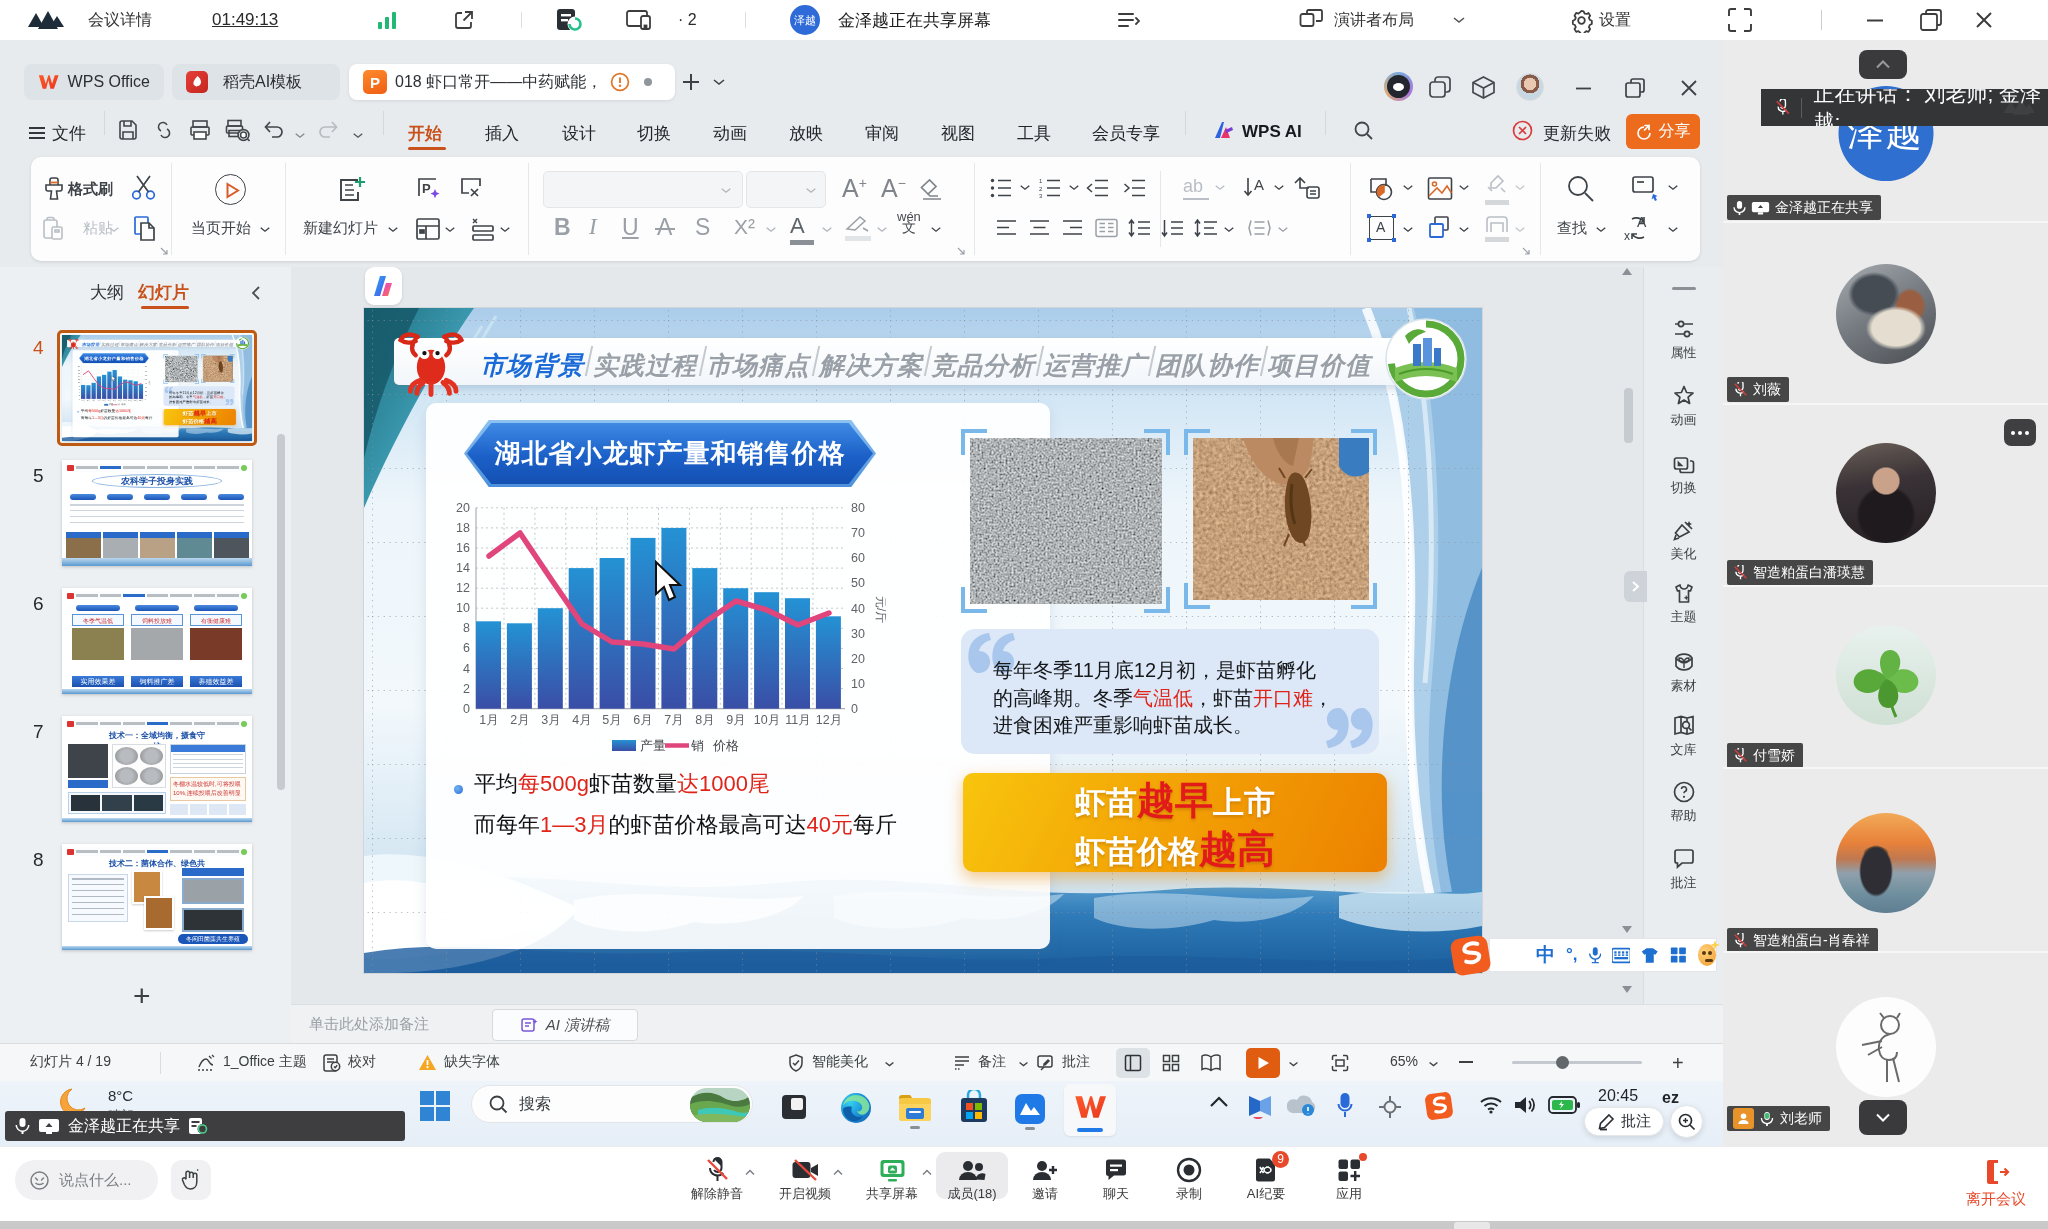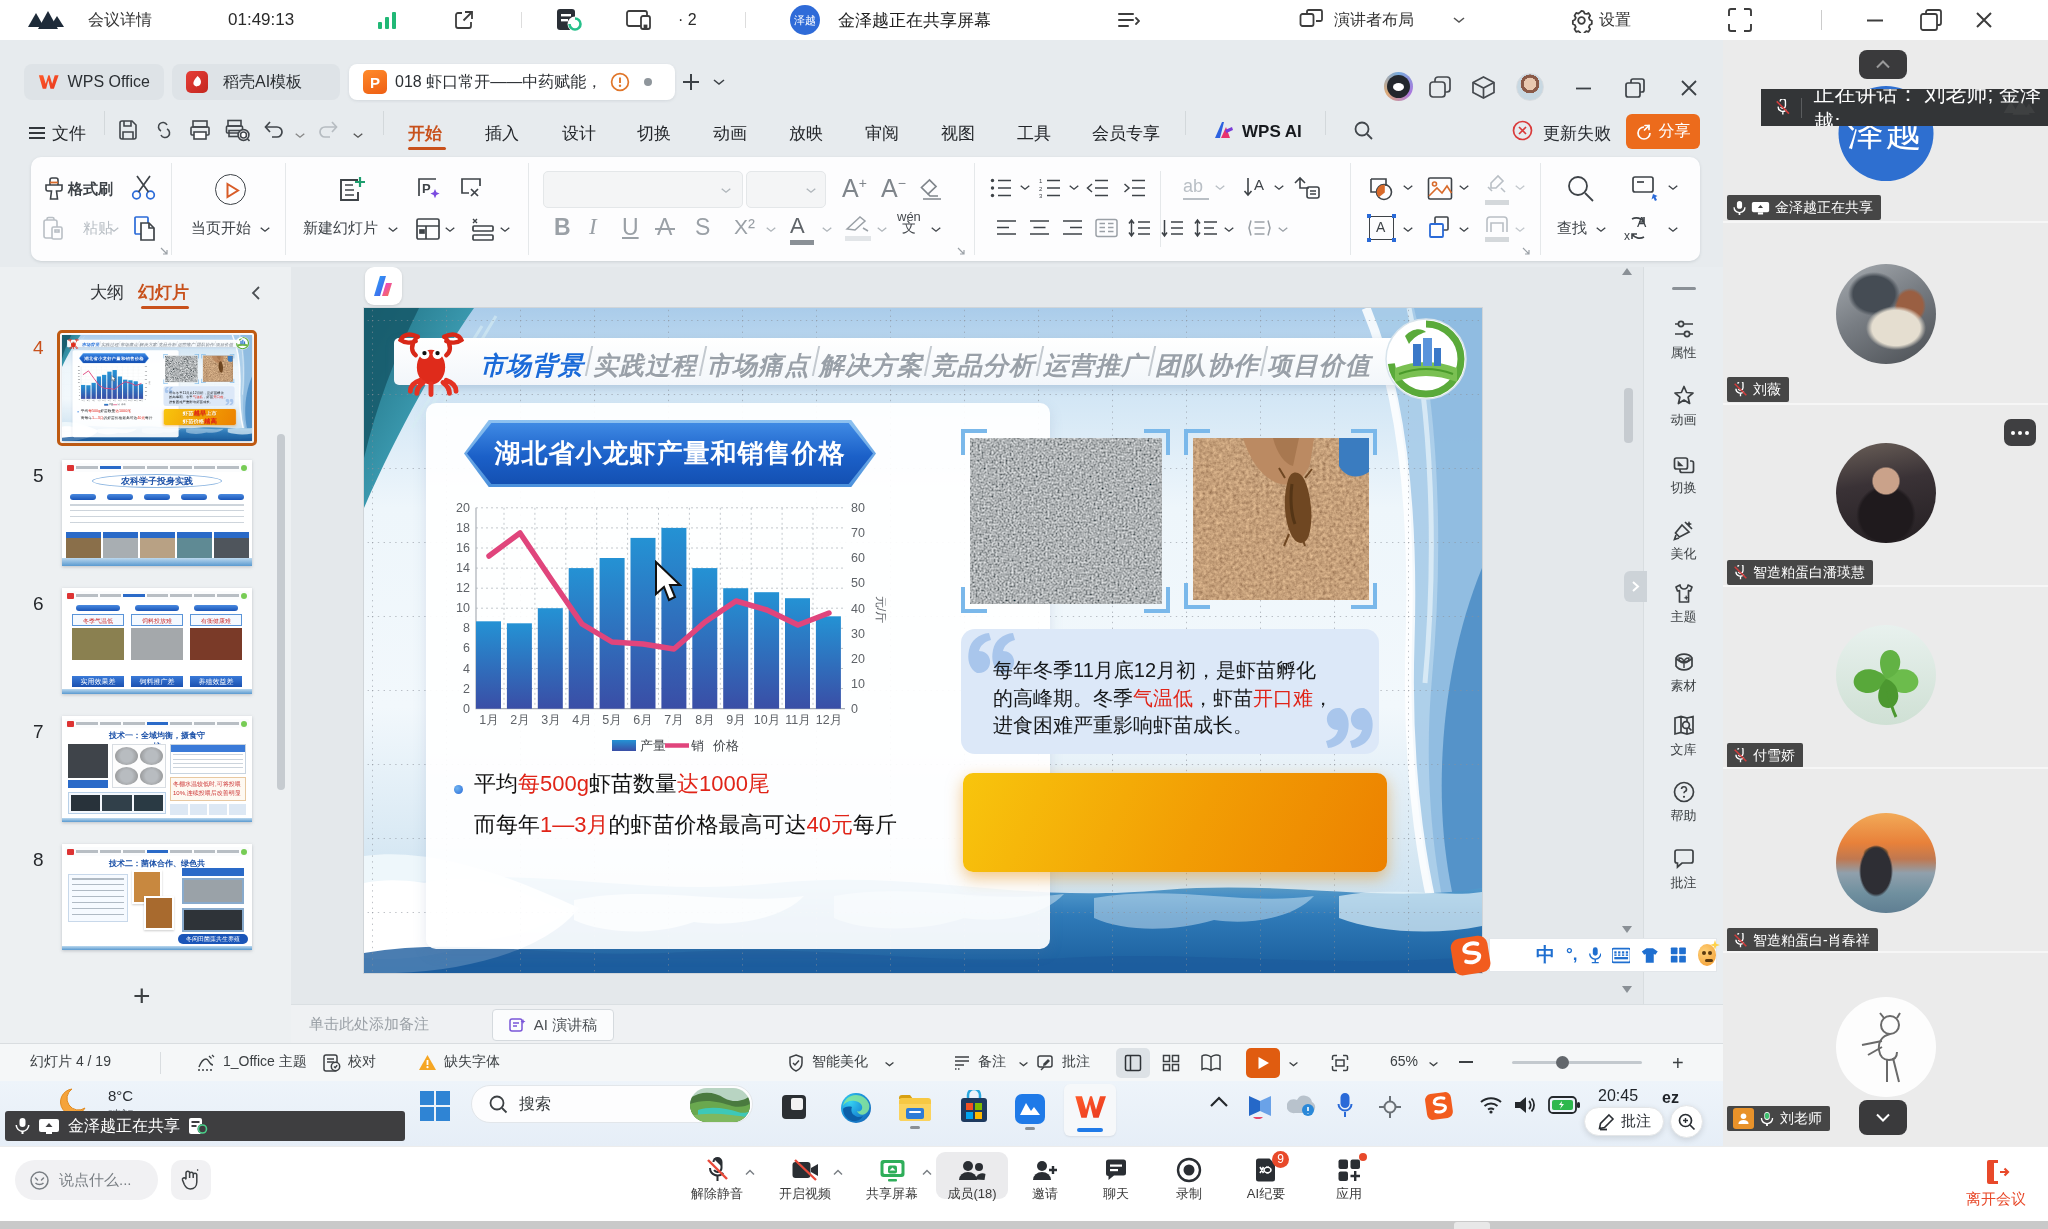--- a/index.html
+++ b/index.html
@@ -62,21 +62,21 @@
 <div id="stage">
   <div id="topbar">
     <div class="it" style="left:26px;">
         <svg width="46" height="26" viewBox="0 0 46 26">
           <path d="M2 20 L10 6 L18 20 Z" fill="#1e2b39"></path>
           <path d="M12 22 L22 4 L32 22 Z" fill="#1e2b39"></path>
           <path d="M24 20 L31 9 L38 20 Z" fill="#1e2b39"></path>
         </svg>
       </div>
     <div class="it" style="left:88px;font-size:16px;">会议详情</div>
-    <div class="it" style="left:228px;font-size:17px;color:#2a2a2a;">01:49:13</div>
+    <div class="it" style="left:212px;font-size:17px;color:#2a2a2a;text-decoration:underline;">01:49:13</div>
     <div class="it" style="left:378px;">
         <svg width="22" height="18">
           <rect x="0" y="11" width="4" height="7" rx="1" fill="#21b876"></rect>
           <rect x="7" y="6" width="4" height="12" rx="1" fill="#21b876"></rect>
           <rect x="14" y="1" width="4" height="17" rx="1" fill="#21b876"></rect>
         </svg>
       </div>
     <div class="it" style="left:452px;">
         <svg width="24" height="24" viewBox="0 0 24 24" fill="none" stroke="#3d3d3d" stroke-width="1.8">
           <path d="M10 5 H6 a2 2 0 0 0 -2 2 v11 a2 2 0 0 0 2 2 h11 a2 2 0 0 0 2 -2 v-4"></path>
@@ -1274,20 +1274,21 @@
               </g>
             </svg>
         <svg style="position:absolute;left:958px;top:400px;" width="52" height="40" viewBox="0 0 52 40">
               <g fill="#a9c6ec" transform="rotate(180 26 20)">
                 <path d="M10 40 C2 36 0 26 2 17 C4 7 12 1 22 0 L24 7 C17 9 13 13 12 18 C17 18 22 21 23 27 C24 34 19 40 12 40 Z"></path>
                 <path d="M38 40 C30 36 28 26 30 17 C32 7 40 1 50 0 L52 7 C45 9 41 13 40 18 C45 18 50 21 51 27 C52 34 47 40 40 40 Z" transform="translate(-4,0)"></path>
               </g>
             </svg>
         <div style="position:absolute;left:629px;top:349px;font-size:20px;line-height:27.5px;color:#16181a;white-space:nowrap;">每年冬季11月底12月初，是虾苗孵化<br>的高峰期。冬季<span class="redt">气温低</span>，虾苗<span class="redt">开口难</span>，<br>进食困难严重影响虾苗成长。</div>
         <div style="position:absolute;left:599px;top:465px;width:424px;height:99px;background:linear-gradient(115deg,#f8c50d 0%,#f29d04 55%,#ec8100 100%);border-radius:10px;box-shadow:0 6px 16px rgba(235,145,20,.5);"></div>
+        <div style="position:absolute;left:599px;top:469px;width:424px;text-align:center;font-size:31px;font-weight:bold;color:#fff;text-shadow:0 2px 3px rgba(150,80,0,.35);line-height:47px;">虾苗<span style="color:#e31a1a;font-size:38px;">越早</span>上市<br>虾苗价格<span style="color:#e31a1a;font-size:38px;">越高</span></div>
        </div>
       </div>
       <svg style="position:absolute;left:1330px;top:0px;" width="12" height="9" viewBox="0 0 12 9">
           <path d="M6 1 L11 8 H1 Z" fill="#8a9096"></path>
         </svg>
       <div style="position:absolute;left:1333px;top:121px;width:9px;height:55px;background:#c6cbd0;border-radius:4px;"></div>
       <svg style="position:absolute;left:1330px;top:658px;" width="12" height="9" viewBox="0 0 12 9">
           <path d="M6 8 L11 1 H1 Z" fill="#8a9096"></path>
         </svg>
       <svg style="position:absolute;left:1330px;top:718px;" width="12" height="9" viewBox="0 0 12 9">
@@ -1381,21 +1382,21 @@
             <path d="M9.5 9 a2.5 2.5 0 1 1 3.5 2.5 c-1 .4-1 1-1 1.8" stroke-width="1.6"></path>
             <circle cx="12" cy="16.8" r="1.1" fill="#3c4043" stroke="none"></circle>
           </svg>帮助</div>
       <div class="sbi" style="top:580px;"><svg width="24" height="24" viewBox="0 0 24 24" fill="none" stroke="#3c4043" stroke-width="1.7">
             <path d="M3 5 a2 2 0 0 1 2-2 h14 a2 2 0 0 1 2 2 v9 a2 2 0 0 1 -2 2 H10 l-4.5 4 V16 H5 a2 2 0 0 1 -2-2 Z"></path>
           </svg>批注</div>
       <div class="sbi" style="top:688px;">设置</div>
     </div>
     <div id="notesbar">
       <div style="position:absolute;left:18px;top:10px;font-size:15px;color:#9aa0a6;">单击此处添加备注</div>
-      <div style="position:absolute;left:201px;top:4px;width:122px;height:32px;background:#fbfcfd;border:1px solid #d5dade;border-radius:4px;display:flex;align-items:center;justify-content:center;gap:7px;font-size:15px;color:#4a4e52;"><svg width="18" height="16" viewBox="0 0 18 16" fill="none" stroke="#7a55d8" stroke-width="1.5">
+      <div style="position:absolute;left:201px;top:4px;width:146px;height:32px;background:#fbfcfd;border:1px solid #d5dade;border-radius:4px;display:flex;align-items:center;justify-content:center;gap:7px;font-size:15px;color:#4a4e52;font-style:italic;"><svg width="18" height="16" viewBox="0 0 18 16" fill="none" stroke="#7a55d8" stroke-width="1.5">
             <rect x="1" y="2" width="12" height="12" rx="2"></rect>
             <path d="M4 6 h6 M4 9 h4"></path>
             <path d="M14 2 l.8 1.7 1.7.8 -1.7.8 -.8 1.7 -.8-1.7 -1.7-.8 1.7-.8 Z" fill="#7a55d8" stroke="none"></path>
           </svg>AI 演讲稿</div>
     </div>
     <div id="statusbar">
       <div style="position:absolute;left:30px;top:9px;">幻灯片 4 / 19</div>
       <div style="position:absolute;left:160px;top:8px;width:1px;height:22px;background:#d9dde0;"></div>
       <svg style="position:absolute;left:196px;top:9px;" width="20" height="20" viewBox="0 0 20 20" fill="none" stroke="#3c4043" stroke-width="1.4">
           <path d="M3 14 c2-5 4-8 7-8 3 0 3 6 7 6"></path>

